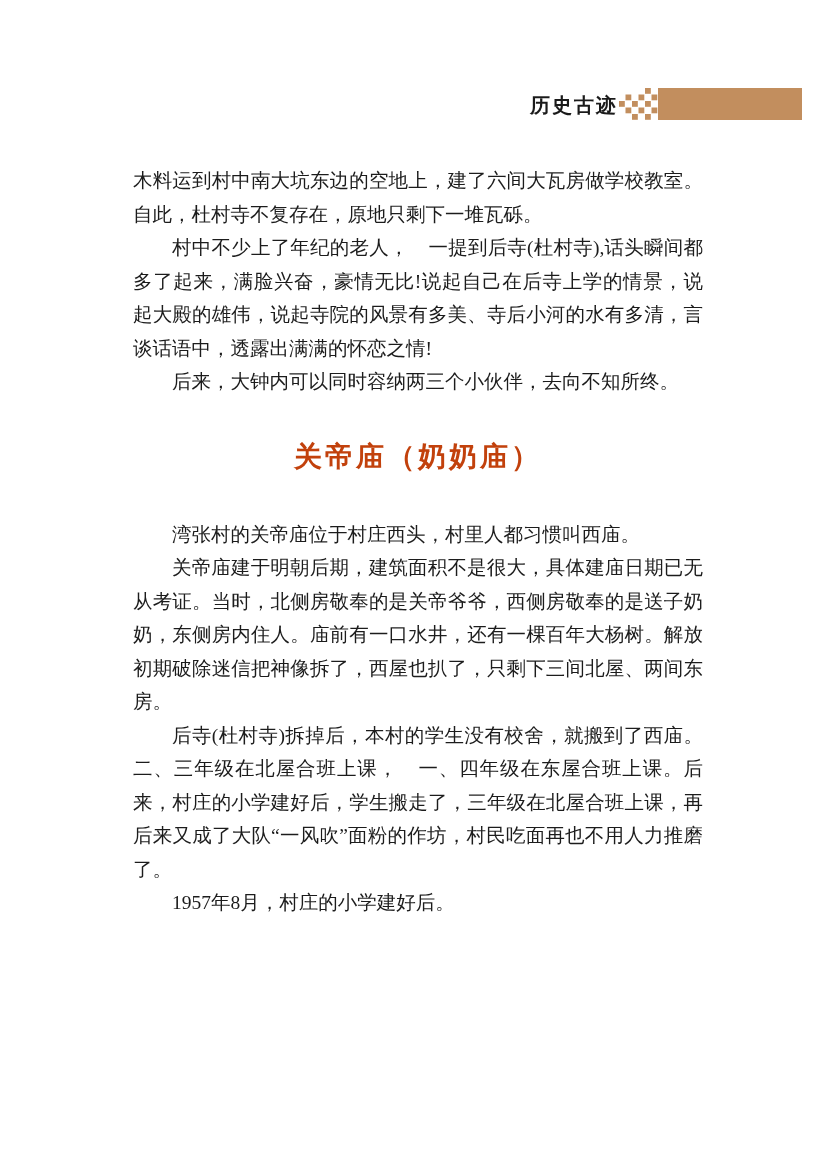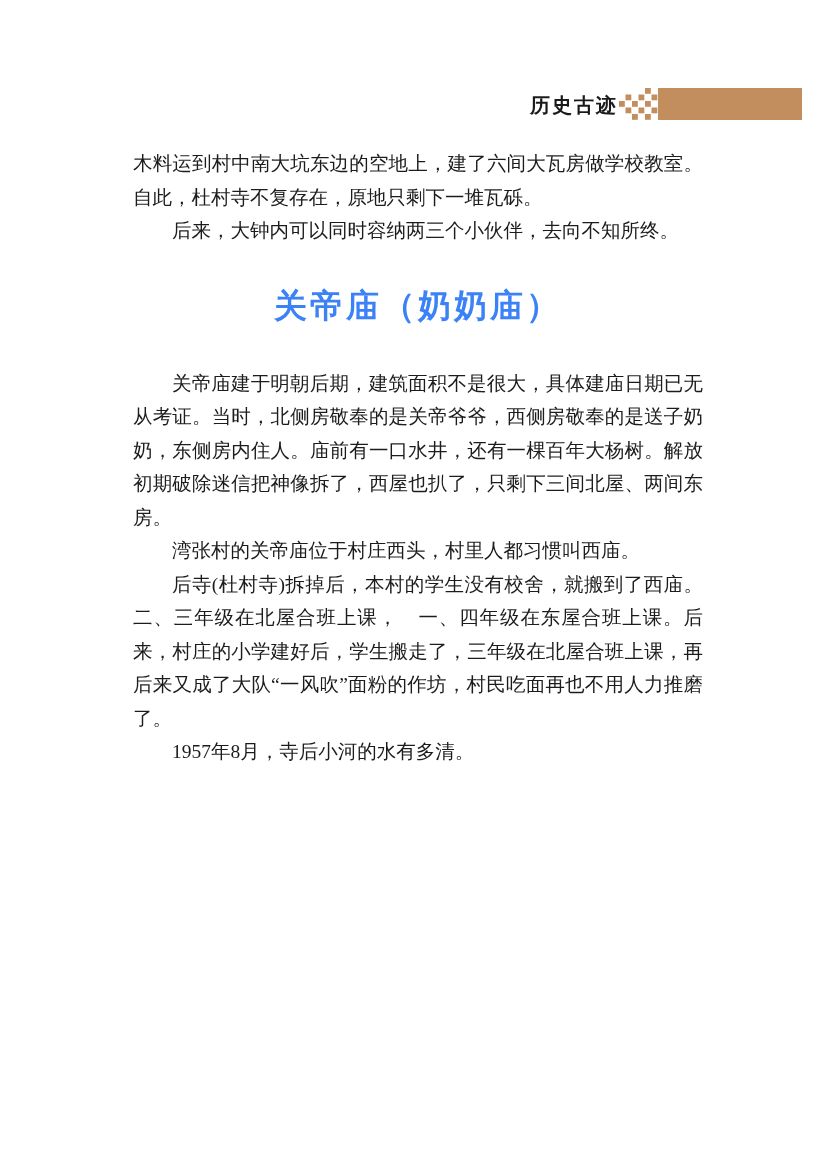--- a/index.html
+++ b/index.html
@@ -43,43 +43,43 @@
     top: 0;
     width: 144px;
     height: 32px;
     background: #c28e5e;
   }
 
   
   .content {
     position: absolute;
     left: 133px;
-    top: 147px;
+    top: 164px;
     width: 570px;
     font-size: 19.5px;
     line-height: 33.5px;
     color: #1c1c1c;
     text-align: justify;
   }
   .content p {
     margin: 0;
     text-indent: 2em;
   }
   .content p.no-indent { text-indent: 0; }
 
   .section-title {
     margin: 36px 0 40px 0;
     text-indent: 0;
     text-align: center;
     font-family: "Liberation Sans", sans-serif;
     font-weight: bold;
-    font-size: 33px;
+    font-size: 28px;
     line-height: 43px;
     letter-spacing: 3px;
-    color: #3b82f6;
+    color: #c2410c;
     white-space: nowrap;
   }
 </style>
 </head>
 <body>
 
 <div class="page">
 
   <div class="running-header">
     <span class="header-title">历史古迹</span>
@@ -97,23 +97,24 @@
         <rect x="26" y="26" width="5.8" height="5.8"></rect>
         <rect x="32.5" y="6.5" width="5.8" height="5.8"></rect>
         <rect x="32.5" y="19.5" width="5.8" height="5.8"></rect>
       </g>
     </svg>
     <div class="header-bar"></div>
   </div>
 
   <div class="content">
     <p class="no-indent">木料运到村中南大坑东边的空地上，建了六间大瓦房做学校教室。自此，杜村寺不复存在，原地只剩下一堆瓦砾。</p>
+    <p>村中不少上了年纪的老人，　一提到后寺(杜村寺),话头瞬间都多了起来，满脸兴奋，豪情无比!说起自己在后寺上学的情景，说起大殿的雄伟，说起寺院的风景有多美、寺后小河的水有多清，言谈话语中，透露出满满的怀恋之情!</p>
     <p>后来，大钟内可以同时容纳两三个小伙伴，去向不知所终。</p>
 
     <h2 class="section-title">关帝庙（奶奶庙）</h2>
 
+    <p>湾张村的关帝庙位于村庄西头，村里人都习惯叫西庙。</p>
     <p>关帝庙建于明朝后期，建筑面积不是很大，具体建庙日期已无从考证。当时，北侧房敬奉的是关帝爷爷，西侧房敬奉的是送子奶奶，东侧房内住人。庙前有一口水井，还有一棵百年大杨树。解放初期破除迷信把神像拆了，西屋也扒了，只剩下三间北屋、两间东房。</p>
-    <p>湾张村的关帝庙位于村庄西头，村里人都习惯叫西庙。</p>
     <p>后寺(杜村寺)拆掉后，本村的学生没有校舍，就搬到了西庙。二、三年级在北屋合班上课，　一、四年级在东屋合班上课。后来，村庄的小学建好后，学生搬走了，三年级在北屋合班上课，再后来又成了大队“一风吹”面粉的作坊，村民吃面再也不用人力推磨了。</p>
-    <p>1957年8月，寺后小河的水有多清。</p>
+    <p>1957年8月，村庄的小学建好后。</p>
   </div>
 
 </div>
 
 </body></html>

